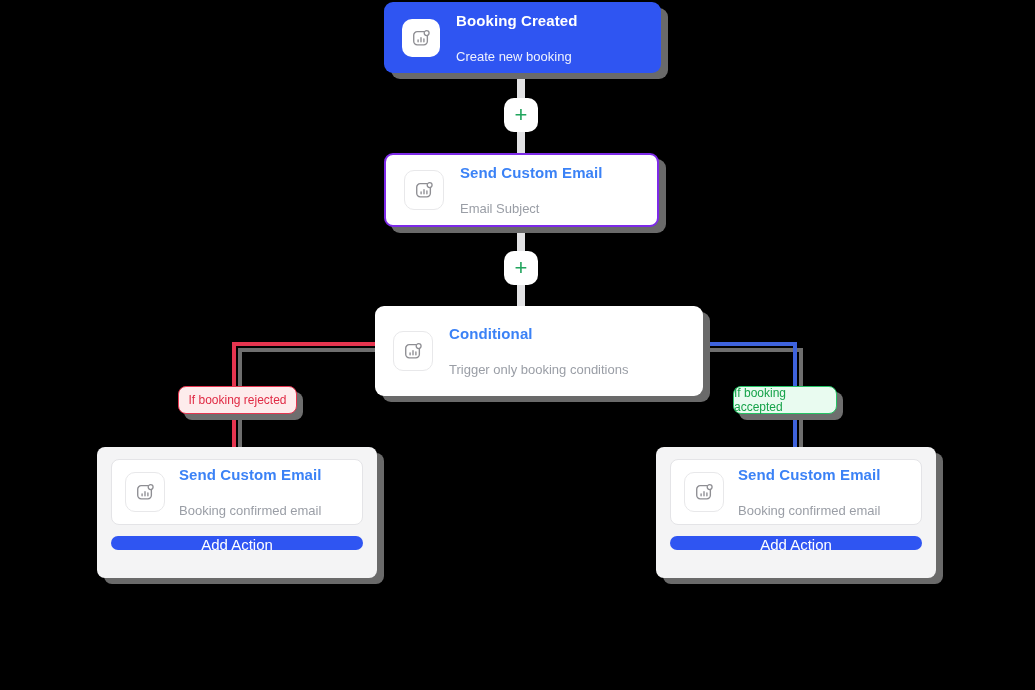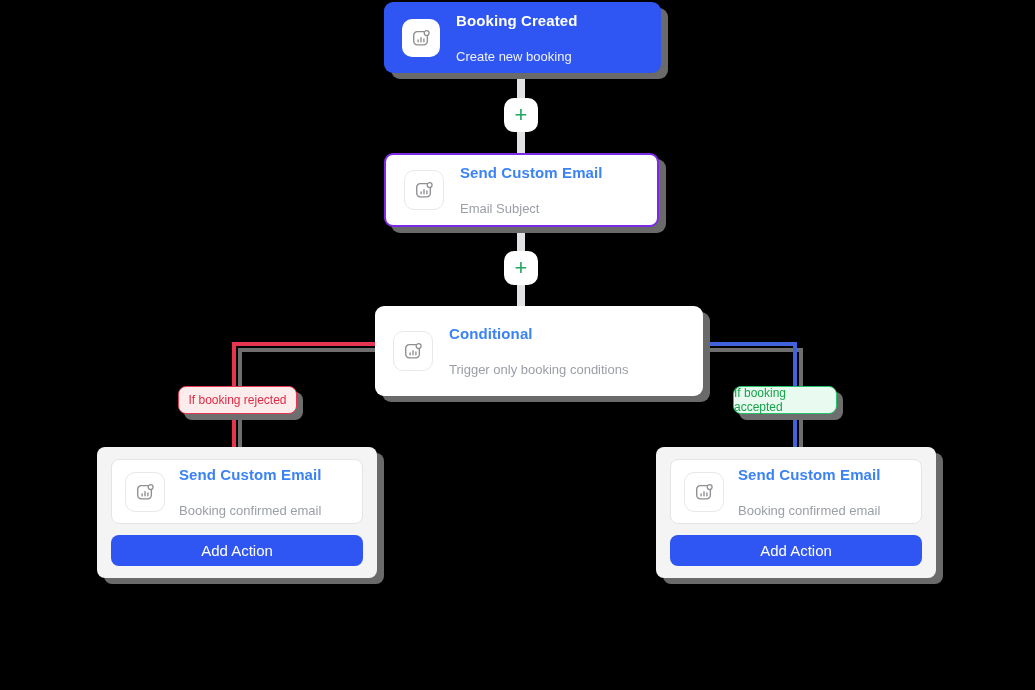--- a/index.html
+++ b/index.html
@@ -57,21 +57,21 @@
   .group {
     position: absolute; width: 280px; height: 131px; border-radius: 8px;
     background: #f4f4f5; padding: 12px 14px; box-shadow: 7px 6px 0 #6a6a6a;
     display: flex; flex-direction: column;
   }
   .group .inner-node {
     background: #fff; border: 1px solid #e4e4e7; border-radius: 8px;
     height: 66px; display: flex; align-items: center; gap: 14px; padding: 0 13px;
   }
   .add-action {
-    margin-top: 11px; height: 31px; border: none; border-radius: 8px;
+    margin-top: 11px; height: 14px; border: none; border-radius: 8px;
     background: #2f55f2; color: #fff; font-size: 15px; font-weight: 500;
     font-family: inherit; cursor: pointer; width: 100%;
   }
 </style>
 </head>
 <body>
 
 <div class="canvas">
 
   <div class="v-connector" style="left:517px; top:71px; height:84px;"></div>

